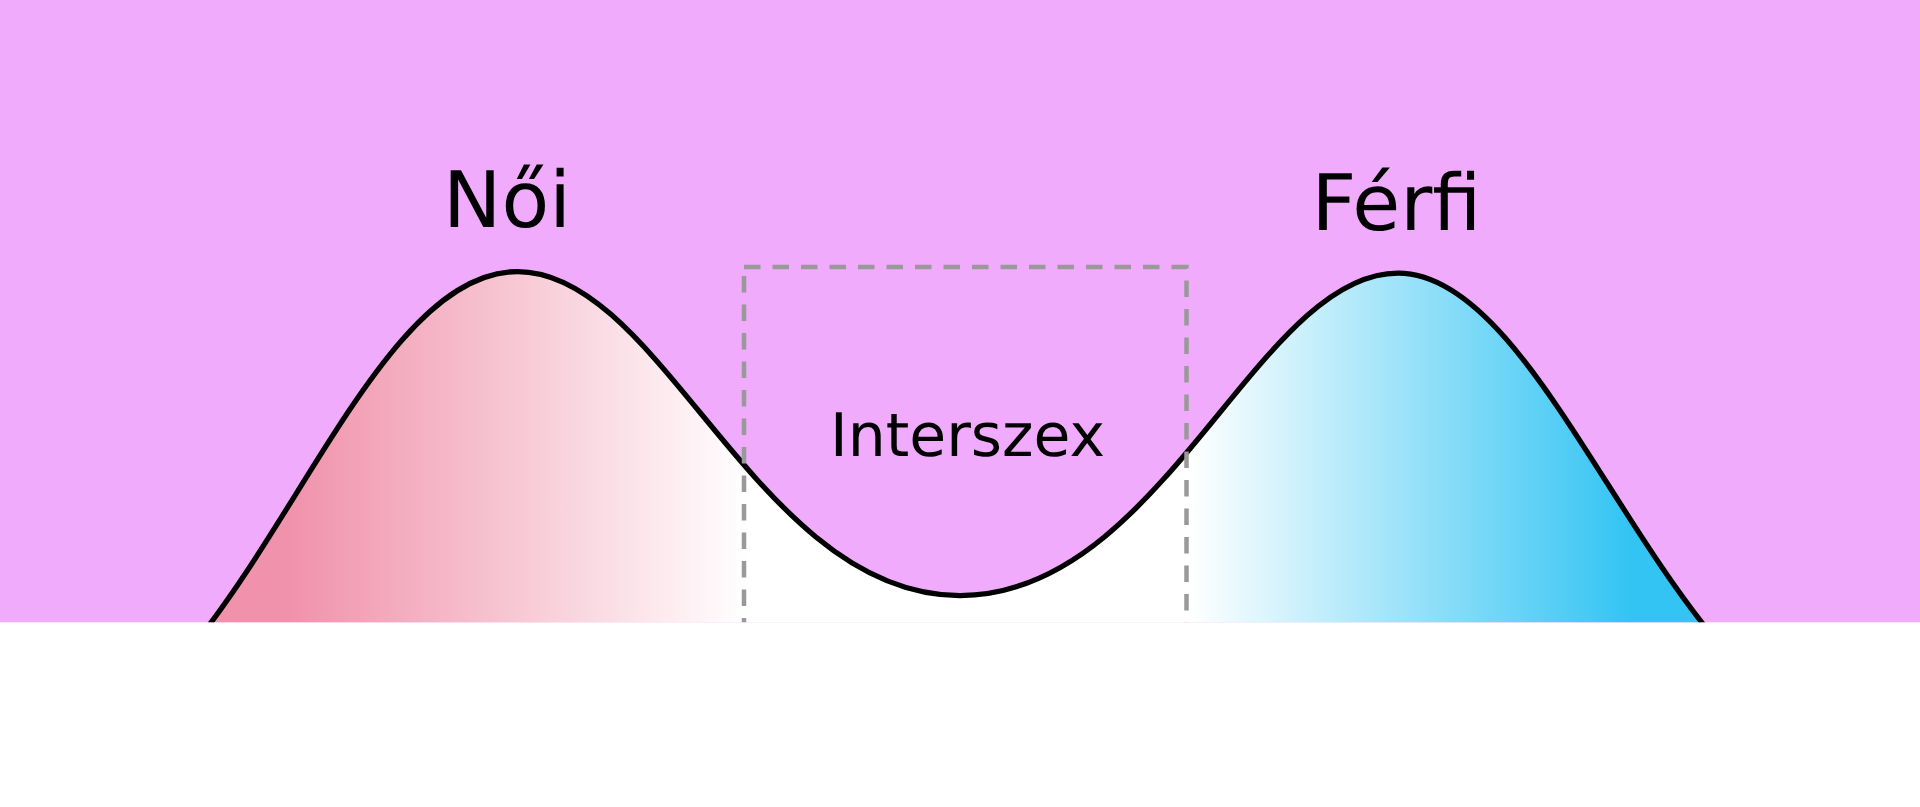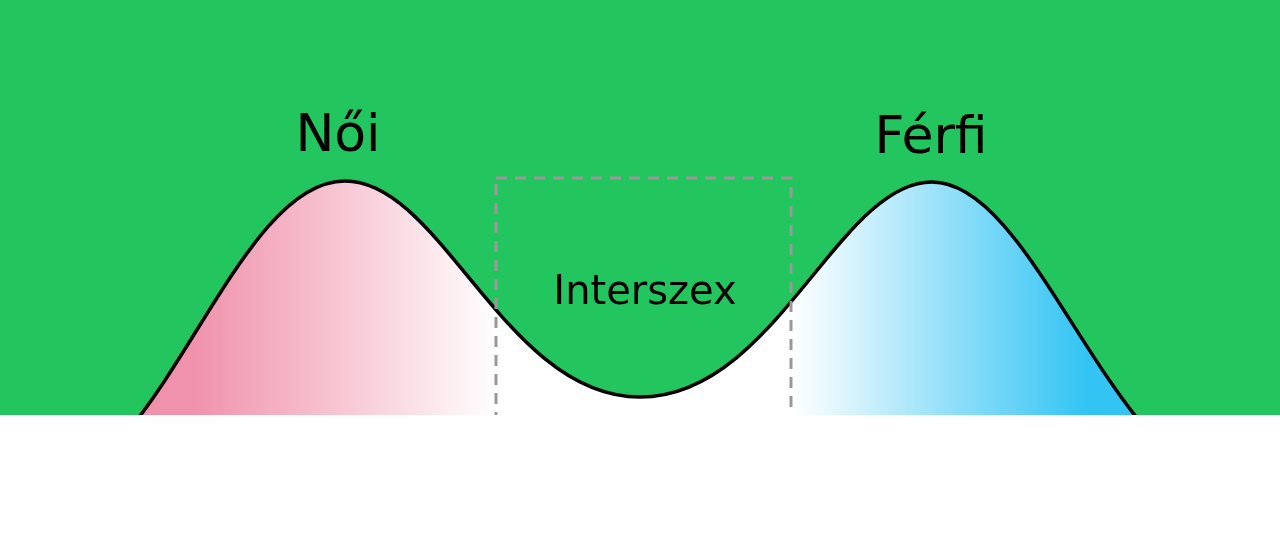--- a/index.html
+++ b/index.html
@@ -5,21 +5,21 @@
     html, body {
       margin: 0;
       padding: 0;
       background: #ffffff;
       font-family: "DejaVu Sans", sans-serif;
     }
     .stage {
       position: relative;
       width: 1280px;
       height: 415px;
-      background: #22c55e;
+      background: #f0abfc;
       overflow: hidden;
     }
     svg { display: block; }
     .peak-label {
       font-family: "DejaVu Sans", "Liberation Sans", sans-serif;
       font-size: 52px;
       fill: #000000;
     }
     .box-label {
       font-family: "DejaVu Sans", "Liberation Sans", sans-serif;

